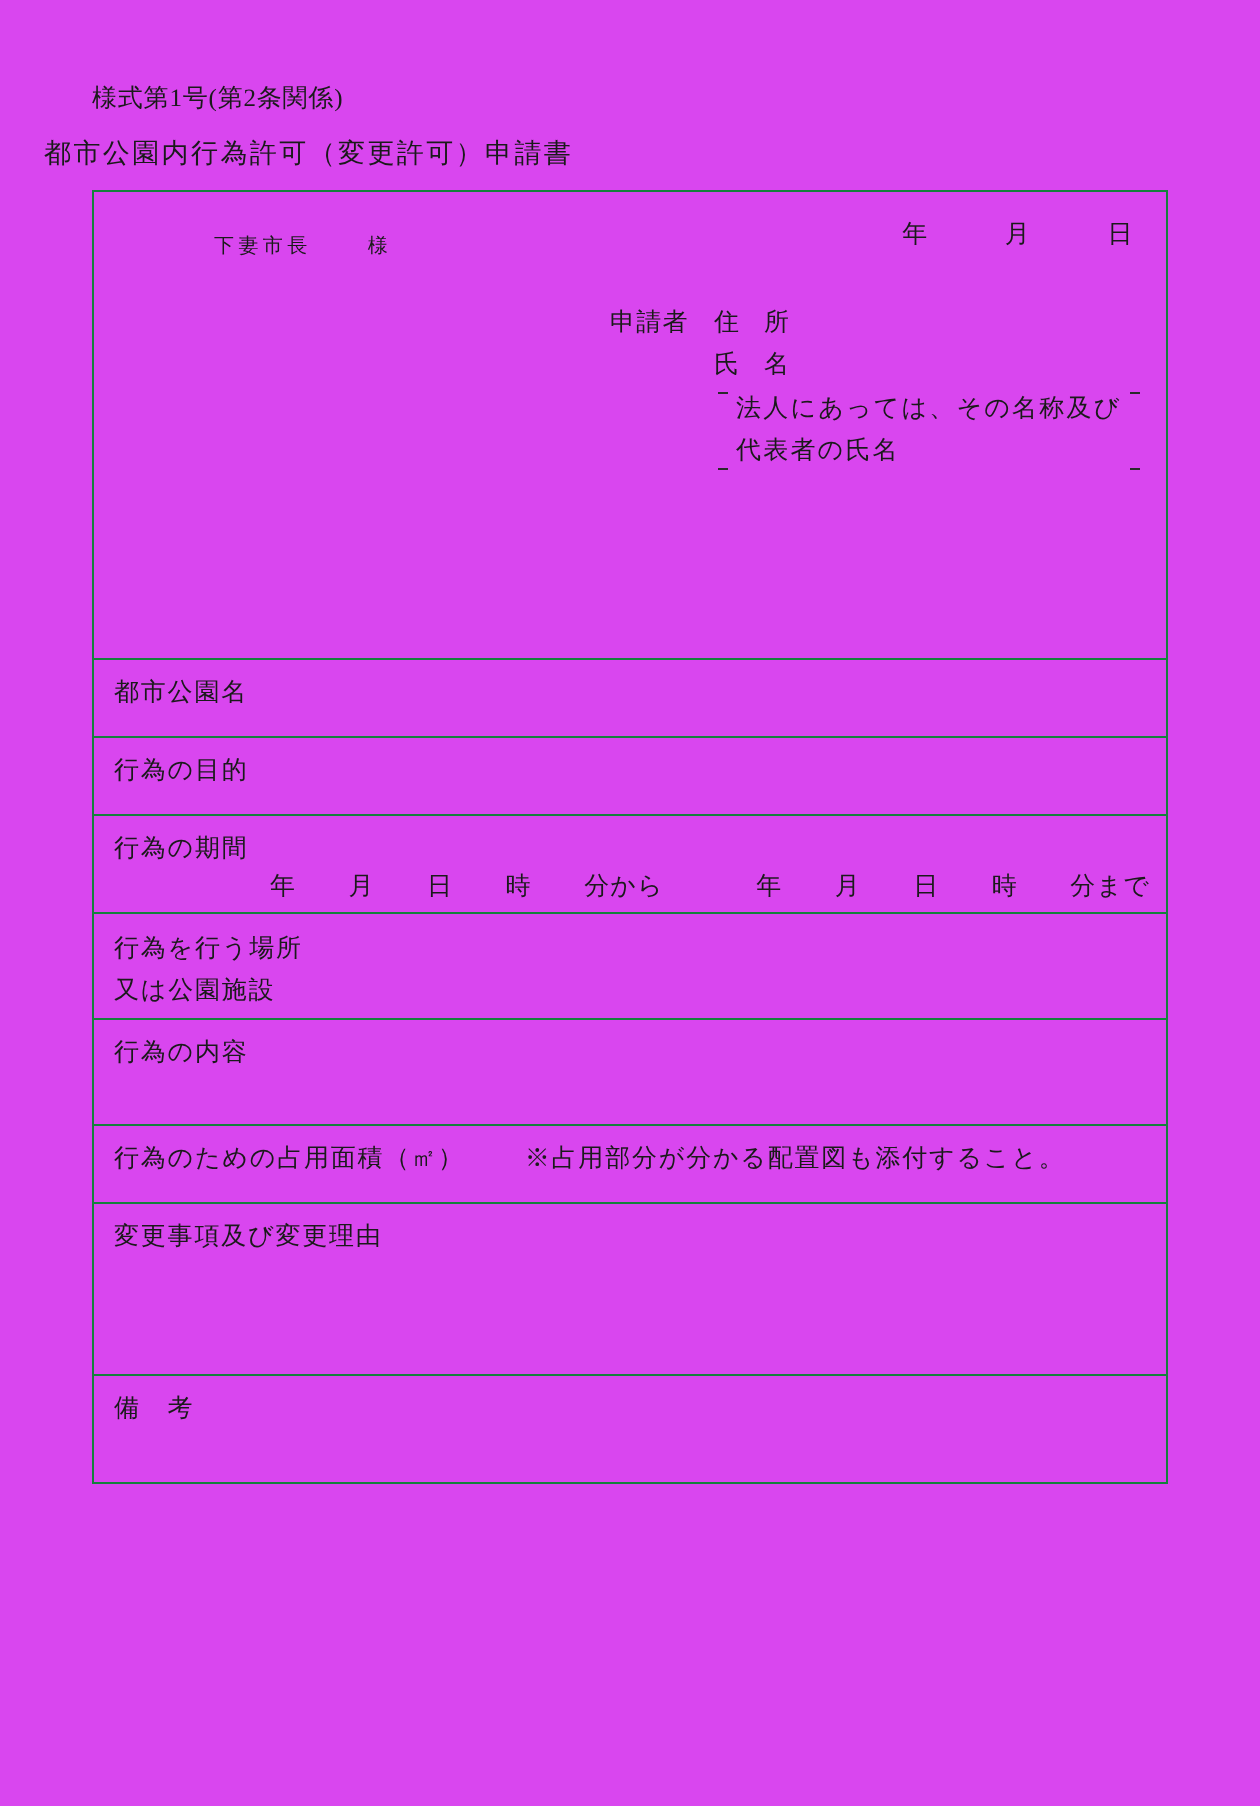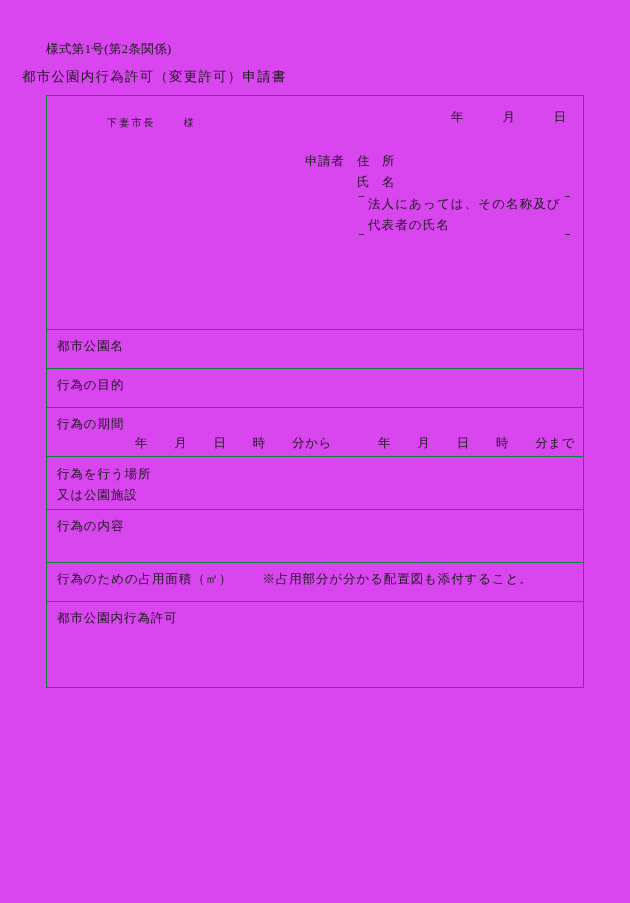--- a/index.html
+++ b/index.html
@@ -267,21 +267,26 @@
         <td class="h-area">
           <div class="cell-pad">
             <span>行為のための占用面積（㎡）</span><span class="inline-gap"></span><span>※占用部分が分かる配置図も添付すること。</span>
           </div>
         </td>
       </tr>
 
 
       <tr>
         <td class="h-change">
-          <div class="cell-pad">都市公園内行為許可</div>
-        </td>
-      </tr>
-
+          <div class="cell-pad">変更事項及び変更理由</div>
+        </td>
+      </tr>
+
+      <tr>
+        <td class="h-note">
+          <div class="cell-pad">備　考</div>
+        </td>
+      </tr>
 
     </tbody>
   </table>
 
 </div>
 
 </body></html>

